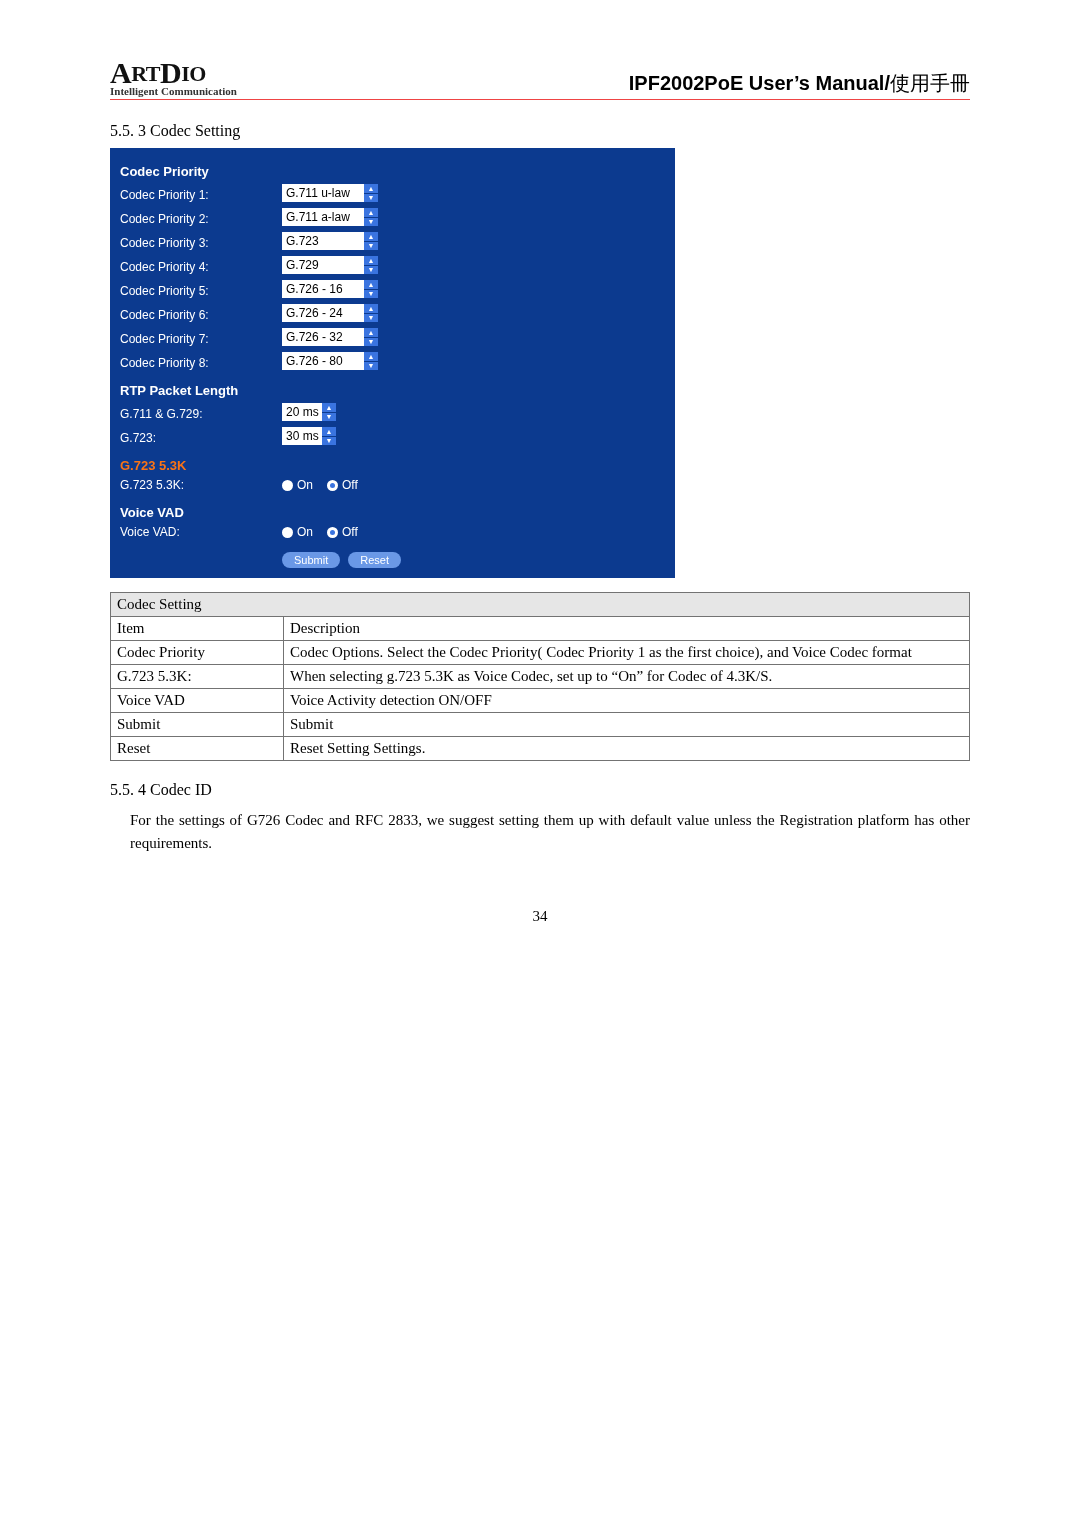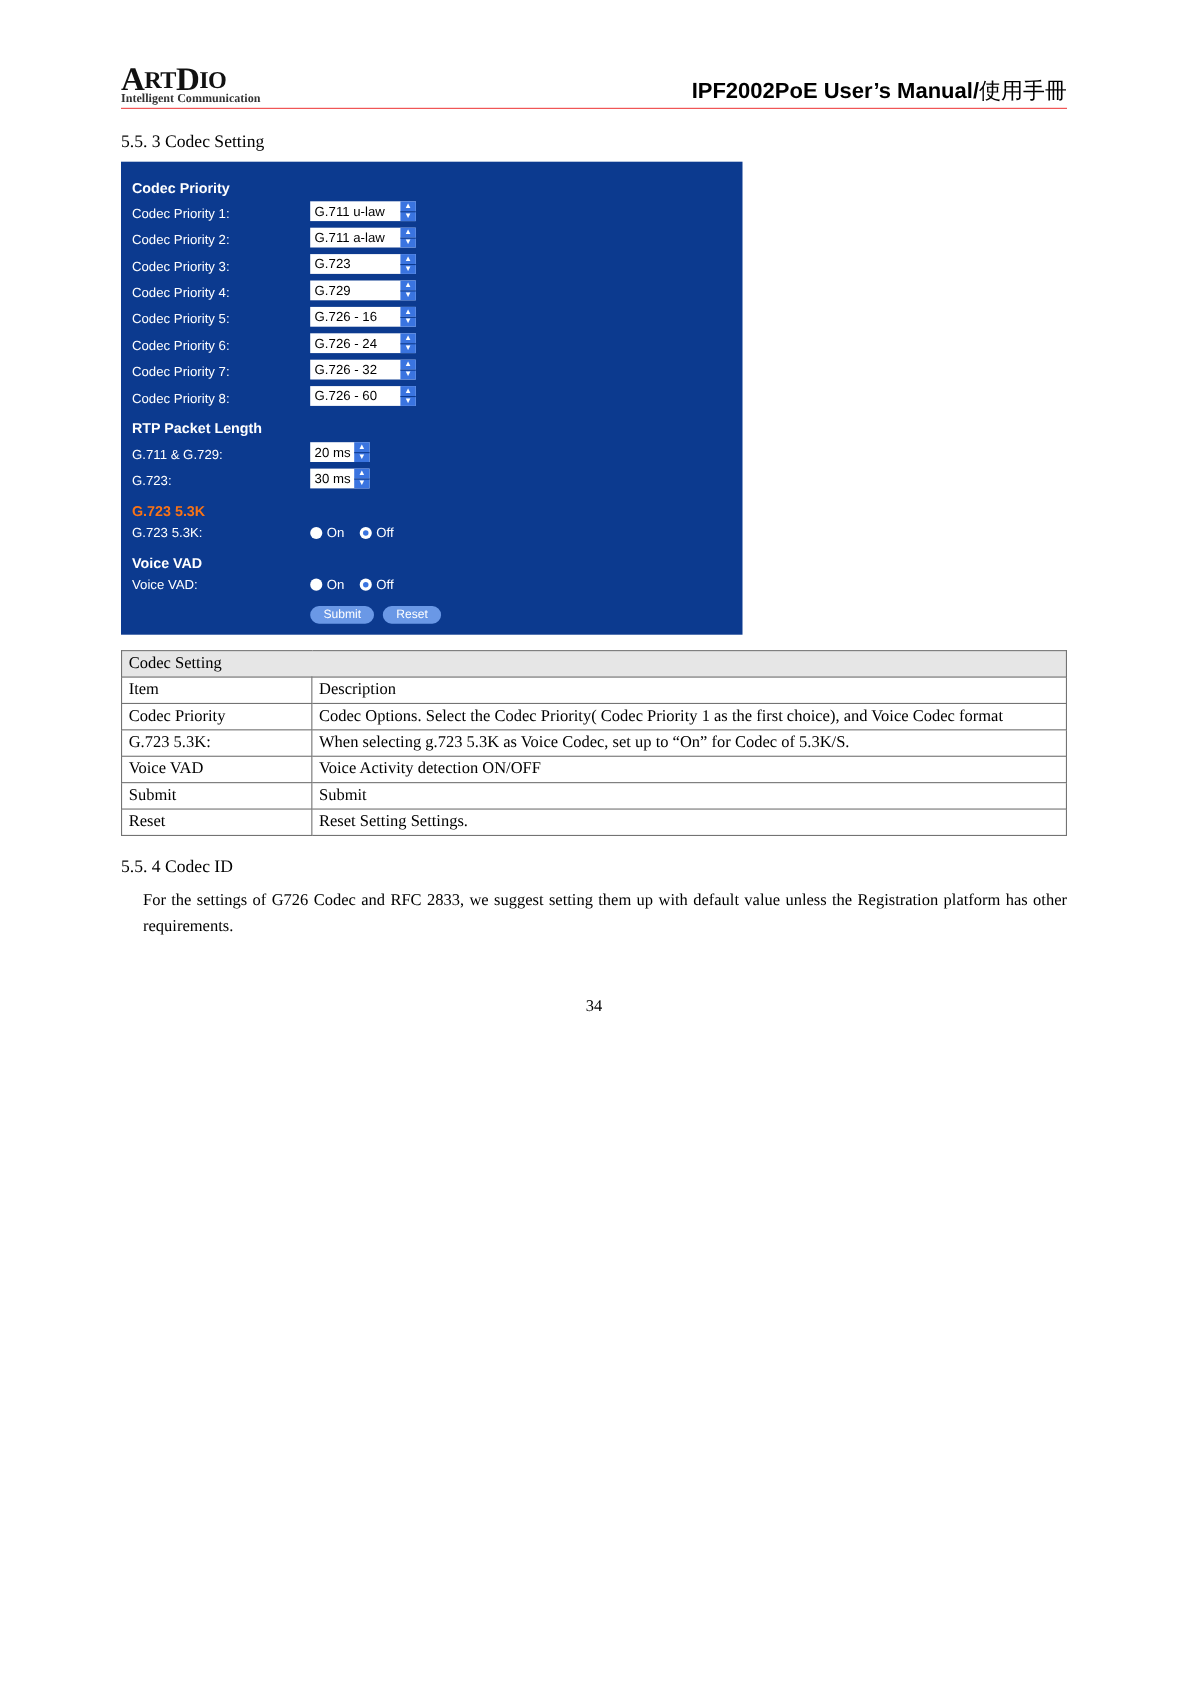--- a/index.html
+++ b/index.html
@@ -242,21 +242,21 @@
         <span>G.726 - 32</span>
         <span class="stepper">
             <span class="btn">▲</span>
             <span class="btn">▼</span>
           </span>
       </div>
     </div>
     <div class="row">
       <div class="label">Codec Priority 8:</div>
       <div class="select w100">
-        <span>G.726 - 60</span>
+        <span>G.726 - 80</span>
         <span class="stepper">
             <span class="btn">▲</span>
             <span class="btn">▼</span>
           </span>
       </div>
     </div>
 
     <div class="section-title">RTP Packet Length</div>
     <div class="row">
       <div class="label">G.711 &amp; G.729:</div>
@@ -323,21 +323,21 @@
     <tr>
       <td class="label-col">Item</td>
       <td>Description</td>
     </tr>
     <tr>
       <td class="label-col">Codec Priority</td>
       <td>Codec Options. Select the Codec Priority( Codec Priority 1 as the first choice), and Voice Codec format</td>
     </tr>
     <tr>
       <td class="label-col">G.723 5.3K:</td>
-      <td>When selecting g.723 5.3K as Voice Codec, set up to “On” for Codec of 5.3K/S.</td>
+      <td>When selecting g.723 5.3K as Voice Codec, set up to “On” for Codec of 4.3K/S.</td>
     </tr>
     <tr>
       <td class="label-col">Voice VAD</td>
       <td>Voice Activity detection ON/OFF</td>
     </tr>
     <tr>
       <td class="label-col">Submit</td>
       <td>Submit</td>
     </tr>
     <tr>

